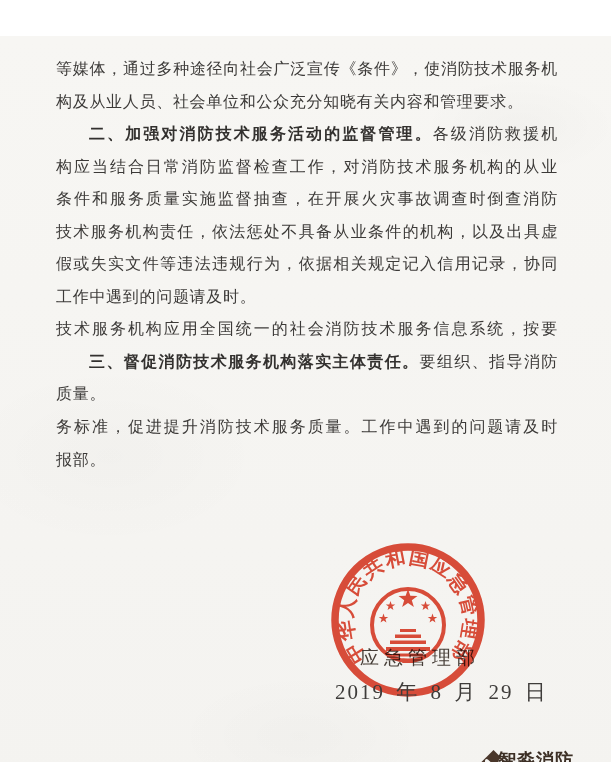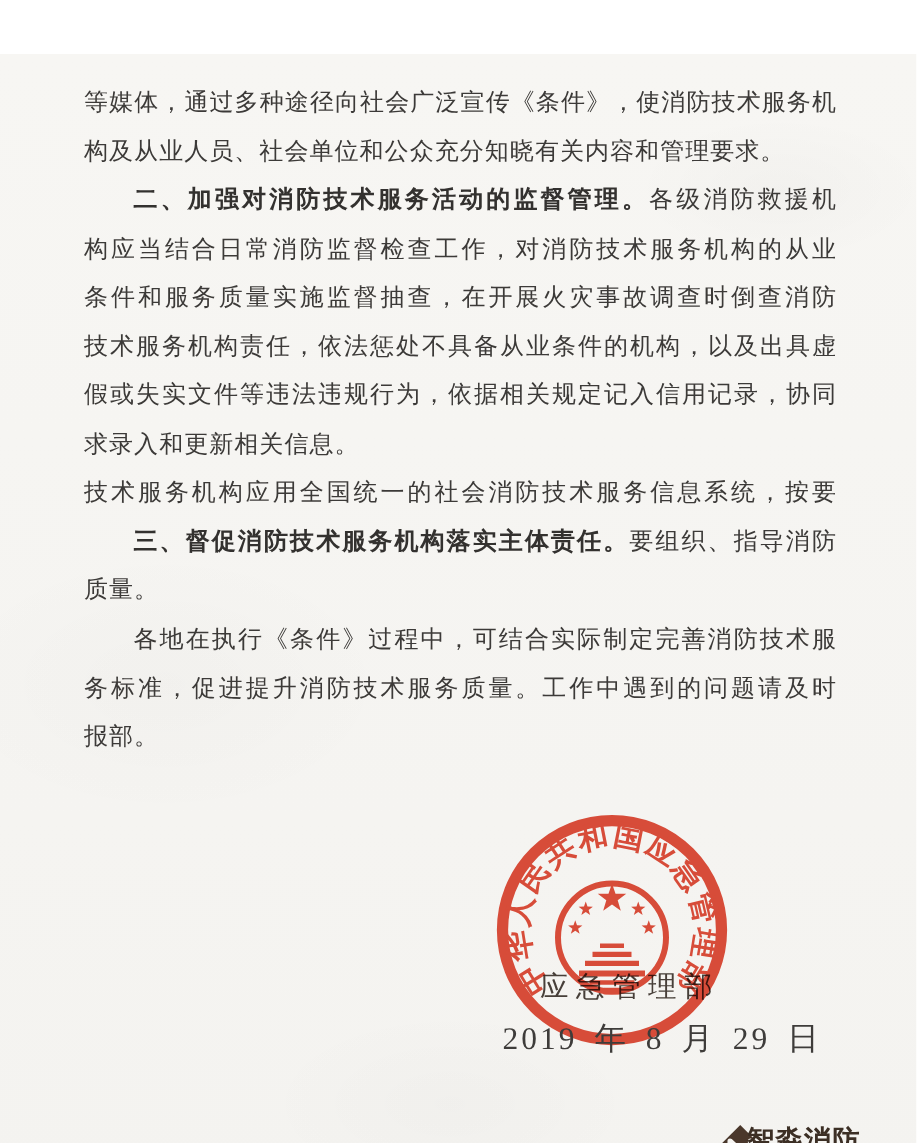--- a/index.html
+++ b/index.html
@@ -138,25 +138,24 @@
 <div class="page">
 
   <div class="body-text">
     <div class="line fill">等媒体，通过多种途径向社会广泛宣传《条件》，使消防技术服务机</div>
     <div class="line">构及从业人员、社会单位和公众充分知晓有关内容和管理要求。</div>
     <div class="line fill indent"><span class="lead">二、加强对消防技术服务活动的监督管理。</span><span>各级消防救援机</span></div>
     <div class="line fill">构应当结合日常消防监督检查工作，对消防技术服务机构的从业</div>
     <div class="line fill">条件和服务质量实施监督抽查，在开展火灾事故调查时倒查消防</div>
     <div class="line fill">技术服务机构责任，依法惩处不具备从业条件的机构，以及出具虚</div>
     <div class="line fill">假或失实文件等违法违规行为，依据相关规定记入信用记录，协同</div>
-    <div class="line">求录入和更新相关信息。</div>
+    <div class="line">工作中遇到的问题请及时。</div>
     <div class="line fill">技术服务机构应用全国统一的社会消防技术服务信息系统，按要</div>
     <div class="line fill indent"><span class="lead">三、督促消防技术服务机构落实主体责任。</span><span>要组织、指导消防</span></div>
     <div class="line">质量。</div>
-    <div class="line fill indent">各地在执行《条件》过程中，可结合实际制定完善消防技术服</div>
     <div class="line fill">务标准，促进提升消防技术服务质量。工作中遇到的问题请及时</div>
     <div class="line">报部。</div>
   </div>
 
   <svg class="seal-svg" viewBox="0 0 162 162" xmlns="http://www.w3.org/2000/svg" aria-hidden="true">
     <defs>
       <path id="sealArc" d="M 40.1 119.2 A 56 56 0 1 1 121.9 119.2" fill="none"></path>
       <path id="star" d="M0,-1 L0.235,-0.324 L0.951,-0.309 L0.38,0.124 L0.588,0.809 L0,0.4 L-0.588,0.809 L-0.38,0.124 L-0.951,-0.309 L-0.235,-0.324 Z"></path>
     </defs>
     <circle cx="81" cy="81" r="73" fill="none" stroke="#d5402c" stroke-width="7.5"></circle>

